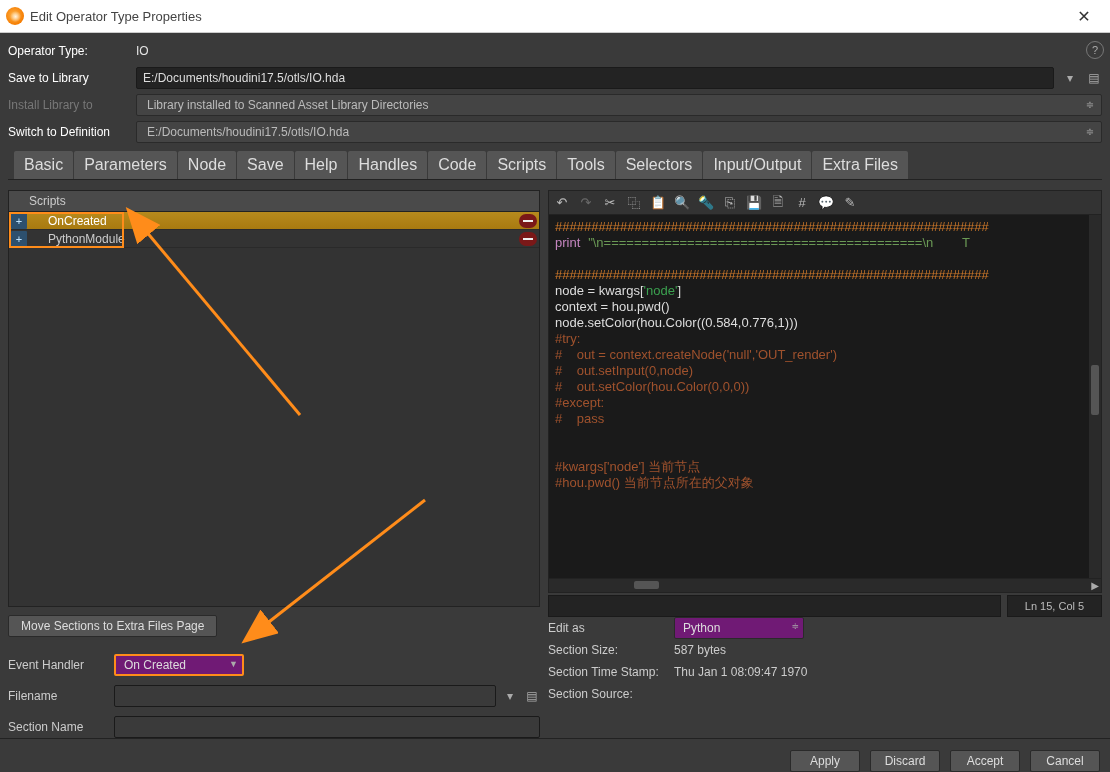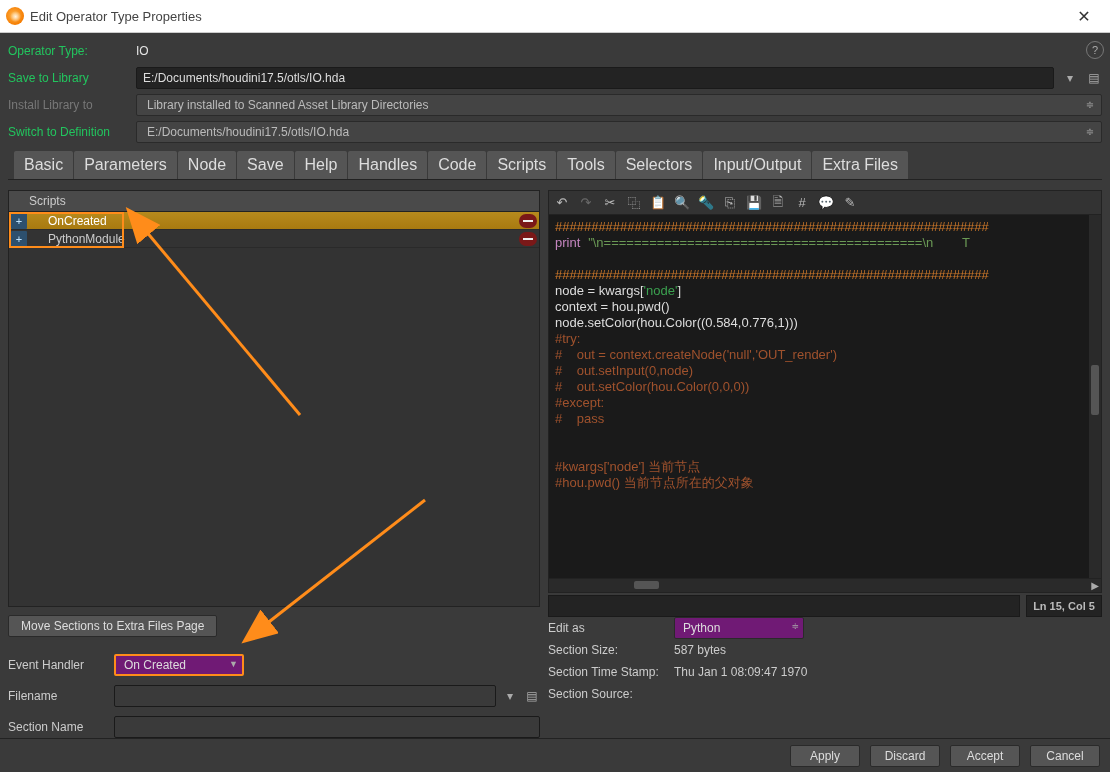--- a/index.html
+++ b/index.html
@@ -8,21 +8,21 @@
 
 .titlebar { height:28px; background:#fff; color:#444; display:flex; align-items:center; padding:16px 6px; border-bottom:1px solid #ccc; }
 .titlebar .logo { width:18px; height:18px; border-radius:50%; background:radial-gradient(circle at 45% 45%, #ffb74d 0%, #f57c00 70%); margin-right:6px; position:relative; }
 .titlebar .logo::after{content:"";position:absolute;inset:3px;border-radius:50%;background:radial-gradient(circle at 55% 55%, #fff3e0 0%, transparent 60%);}
 .titlebar .title { font-size:13px; }
 .titlebar .close { margin-left:auto; width:40px; text-align:center; font-size:16px; color:#333; cursor:pointer; }
 
 
 .form-area { background:#3a3a3a; padding:4px 8px 0 8px; position:relative; }
 .form-row { display:flex; align-items:center; height:27px; gap:8px; }
-.form-label { width:120px; color:#22c55e; font-size:12px; }
+.form-label { width:120px; color:#ffffff; font-size:12px; }
 .form-label.dim { color:#777; }
 .form-value { flex:1; color:#e5e5e5; }
 .text-input { flex:1; background:#232323; border:1px solid #1a1a1a; color:#ddd; height:22px; padding:0 6px; border-radius:2px; font-size:12px; }
 .combo { flex:1; background:#444; color:#bbb; height:22px; border:1px solid #2a2a2a; padding:0 10px; border-radius:2px; display:flex; align-items:center; position:relative; }
 .combo .drop { position:absolute; right:4px; top:3px; width:14px; height:14px; color:#aaa; font-size:10px; display:flex; align-items:center; justify-content:center; }
 .help-icon { position:absolute; right:6px; top:8px; width:18px; height:18px; border:1px solid #777; border-radius:50%; color:#aaa; font-size:11px; display:flex; align-items:center; justify-content:center; cursor:pointer; }
 .browse-btn { width:16px; height:16px; color:#aaa; display:flex; align-items:center; justify-content:center; cursor:pointer; }
 
 
 .tabs { display:flex; background:#3a3a3a; border-bottom:1px solid #222; margin-top:6px; padding-left:6px; gap:1px; }
@@ -70,29 +70,29 @@
 .c-node { color:#3ba04f; }
 .c-cn { color:#ddd; }
 .code-scroll-h { height:14px; background:#2a2a2a; border:1px solid #222; border-top:none; position:relative; }
 .code-scroll-h .thumb{ position:absolute; left:85px; width:25px; top:2px; height:8px; background:#555; border-radius:2px; }
 .code-scroll-h .play{ position:absolute; right:2px; top:1px; color:#aaa; font-size:10px; }
 .code-vscroll { position:absolute; right:0; top:0; bottom:0; width:12px; background:#2a2a2a; }
 .code-vscroll .vthumb{ position:absolute; left:2px; right:2px; top:150px; height:50px; background:#555; border-radius:2px; }
 
 .statusline { display:flex; height:22px; margin-top:2px; gap:6px; }
 .status-input { flex:1; background:#232323; border:1px solid #1a1a1a; }
-.status-pos { width:76px; background:#232323; border:1px solid #1a1a1a; display:flex; align-items:center; justify-content:center; font-size:11px; color:#bbb;font-weight:bold; }
+.status-pos { width:95px; background:#232323; border:1px solid #1a1a1a; display:flex; align-items:center; justify-content:center; font-size:11px; color:#bbb; }
 
 .right-fields { }
 .right-fields .row { display:flex; align-items:center; height:22px; font-size:12px; }
 .right-fields .row .l { width:126px; color:#ccc; }
 .right-fields .row .v { color:#ccc; }
 
 
-.footer { position:absolute; left:0; right:0; bottom:0; height:34px; background:#3a3a3a; border-top:1px solid #222; display:flex; align-items:center; justify-content:flex-end; padding:6px 10px; gap:10px; }
+.footer { position:absolute; left:0; right:0; bottom:0; height:34px; background:#3a3a3a; border-top:1px solid #222; display:flex; align-items:flex-end; justify-content:flex-end; padding:0 10px; gap:10px; }
 .footer .btn { width:70px; text-align:center; }
 
 
 svg.overlay { position:absolute; pointer-events:none; }
 </style>
 </head>
 <body>
 
 <div class="titlebar">
   <div class="logo"></div>

